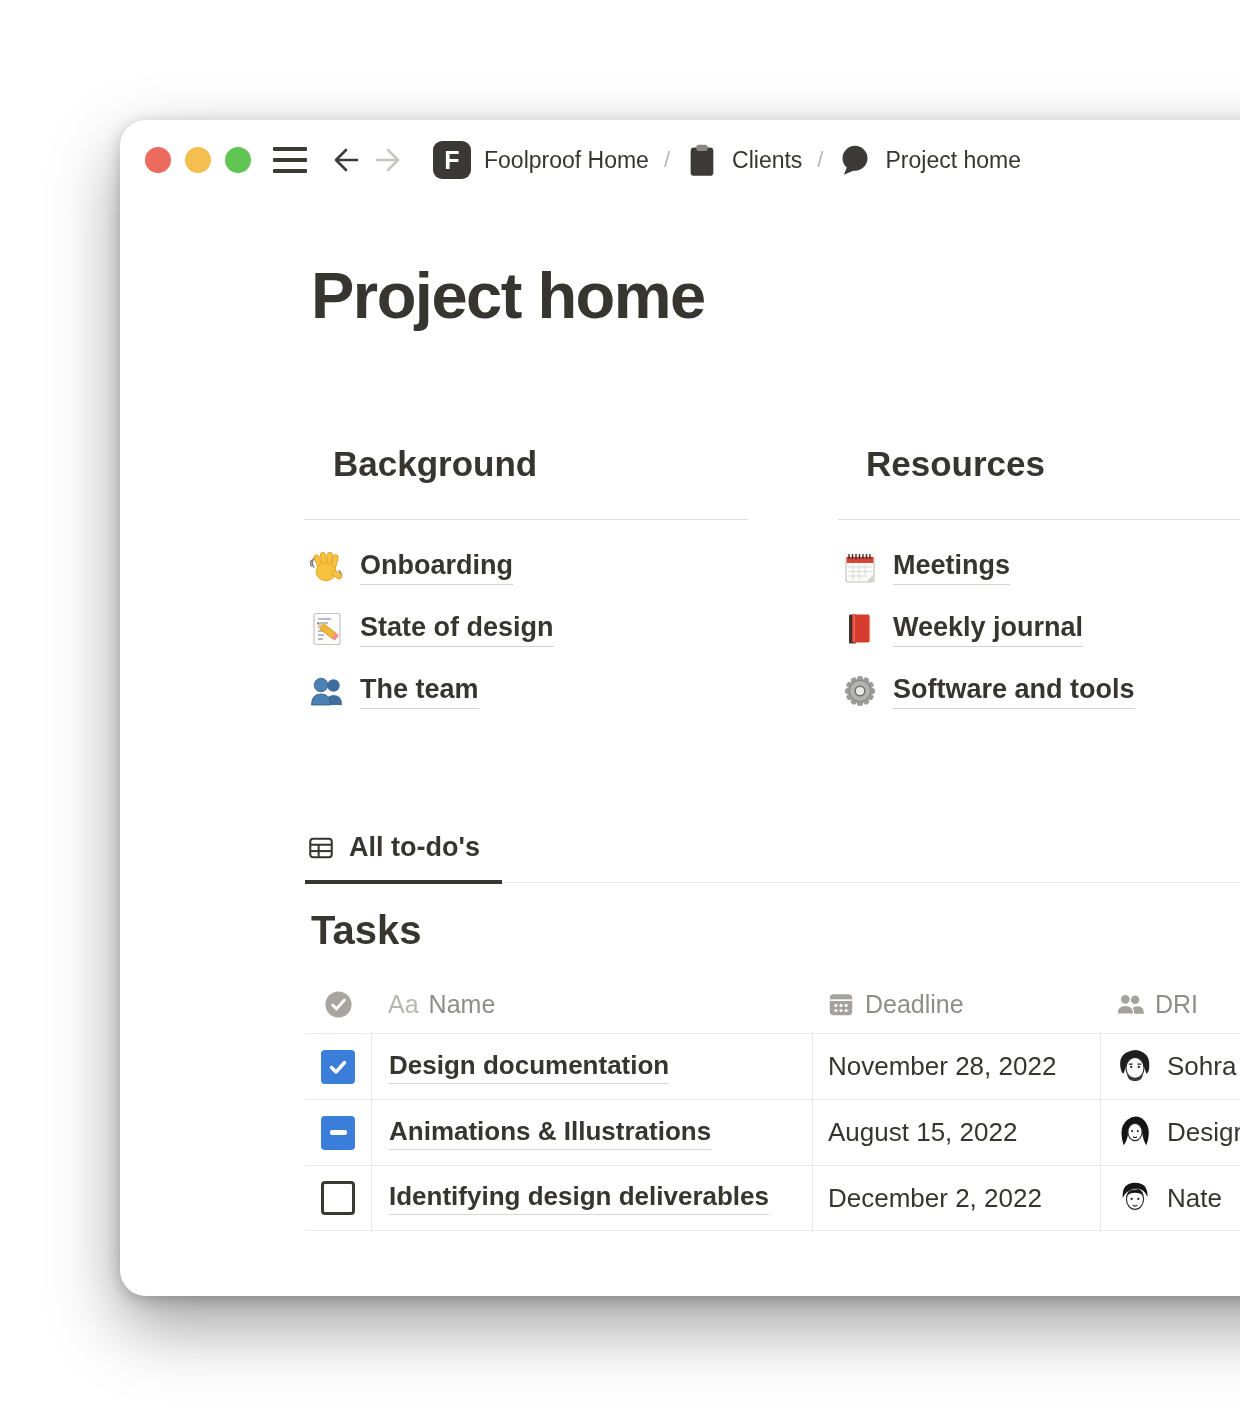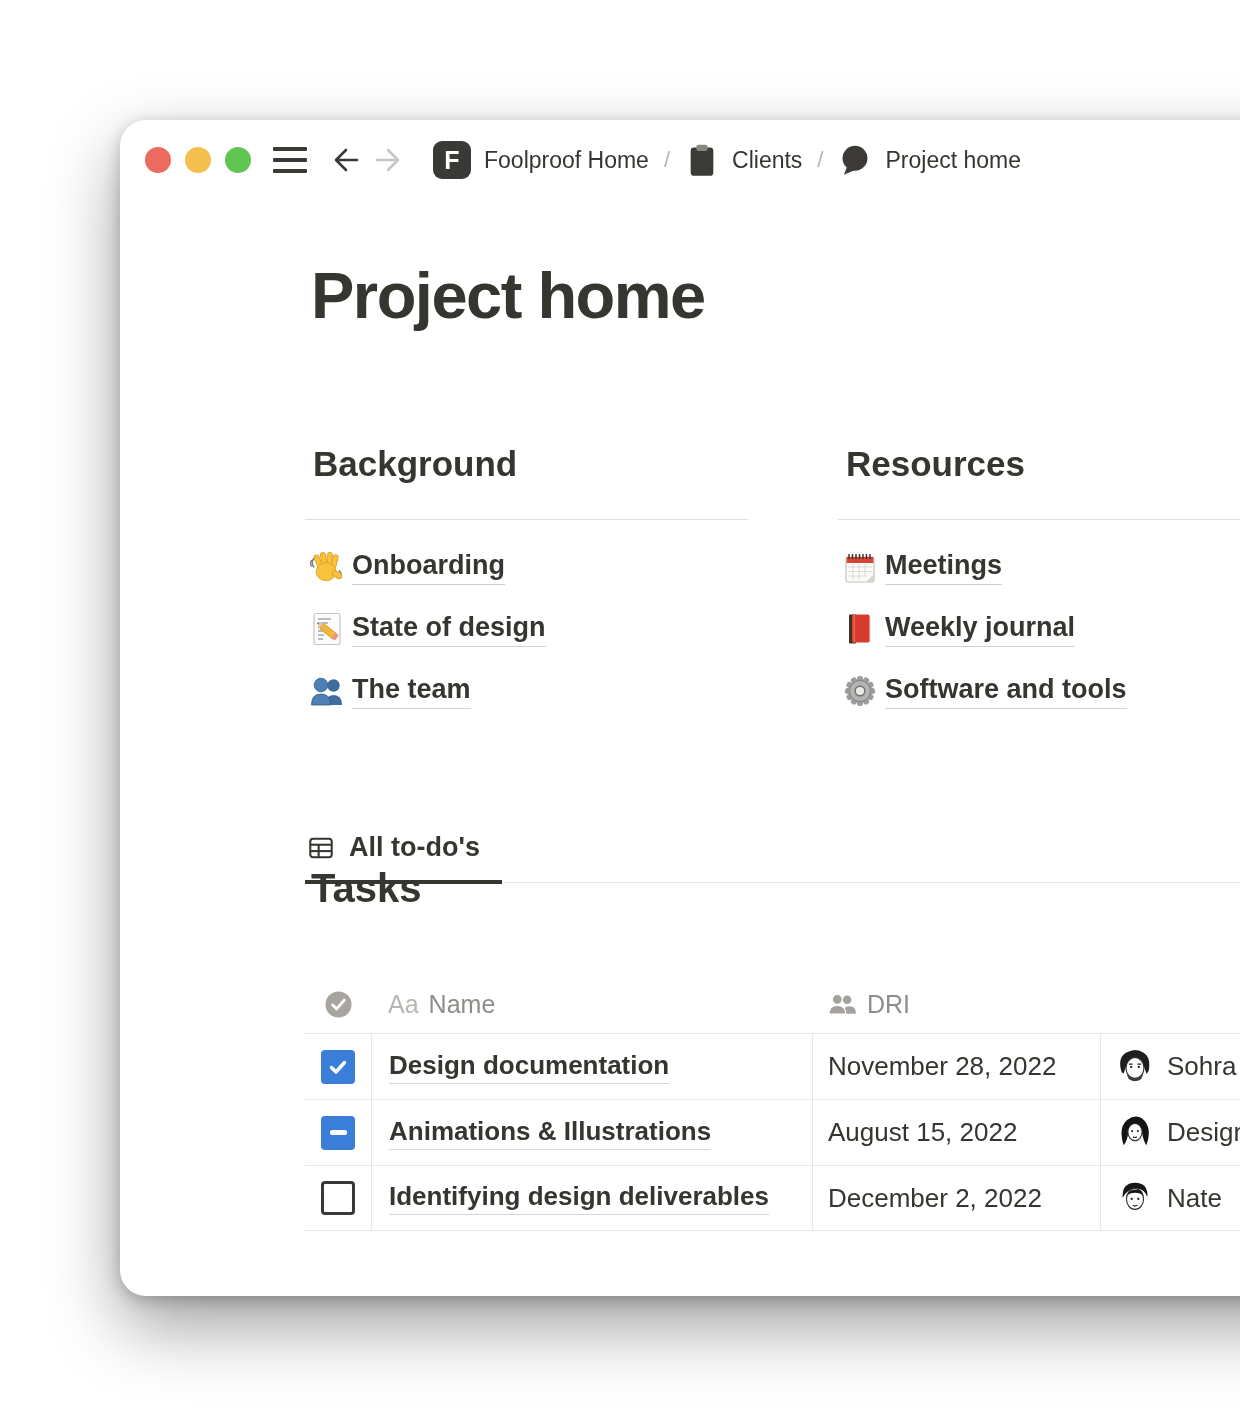--- a/index.html
+++ b/index.html
@@ -25,35 +25,35 @@
   .logo-box { width:38px; height:38px; border-radius:9px; background:#3b3936; color:#fff;
     display:flex; align-items:center; justify-content:center; font-size:25px; font-weight:800; }
 
   
   .page-title { position:absolute; left:191px; top:138px; font-size:65px; font-weight:700; letter-spacing:-1.5px; }
 
   
   .col { position:absolute; top:322px; }
   .col.left { left:185px; width:443px; }
   .col.right { left:718px; width:602px; }
-  .section-title { font-size:35px; font-weight:700; padding-left:8px; line-height:44px; }
+  .section-title { font-size:35px; font-weight:700; padding-left:8px; line-height:44px;margin-left:20px; }
   .section-divider { height:0; border-top:1.5px solid #e0deda; margin-top:33px; }
   .links { margin-top:16px; }
-  .link-row { height:62px; display:flex; align-items:center; gap:8px; padding-left:5px; }
+  .link-row { height:62px; display:flex; align-items:center; gap:16px; padding-left:5px; }
   .emoji { width:34px; height:34px; flex:0 0 34px; }
   .page-link { font-size:27px; font-weight:600; color:#37352f; border-bottom:1.5px solid #d4d2cd;
     padding-bottom:3px; cursor:pointer; }
 
   
   .tabs { position:absolute; left:185px; top:712px; right:0; border-bottom:1.5px solid #e8e6e3; }
   .tab { display:inline-flex; align-items:center; gap:14px; font-size:27px; font-weight:600;
     padding:0 22px 17px 2px; border-bottom:4.5px solid #37352f; margin-bottom:-2.5px; cursor:pointer; }
 
   
-  .tasks-title { position:absolute; left:191px; top:746px; font-size:40px; font-weight:700; }
+  .tasks-title { position:absolute; left:191px; top:788px; font-size:40px; font-weight:700; }
   .table { position:absolute; left:185px; top:855px; right:0; }
   .thead { display:flex; align-items:center; height:58px; color:#8f8d89; font-size:25px; }
   .trow { display:flex; align-items:stretch; height:66px; border-top:1px solid #e9e8e6; }
   .trow:last-child { border-bottom:1px solid #e9e8e6; }
   .c0 { width:66px; display:flex; align-items:center; justify-content:center; }
   .c1 { width:441px; display:flex; align-items:center; padding-left:17px; }
   .c2 { width:288px; display:flex; align-items:center; padding-left:15px; }
   .c3 { flex:1; display:flex; align-items:center; padding-left:15px; overflow:hidden; white-space:nowrap; }
   .trow .c1, .trow .c2, .trow .c3 { border-left:1px solid #e9e8e6; }
   .hcell { display:flex; gap:10px; }
@@ -253,20 +253,37 @@
           <circle cx="15" cy="15" r="13.5" fill="#a8a5a0"></circle>
           <path d="M9 15.5 L13 19.5 L21 10.5" stroke="#fff" stroke-width="3" fill="none" stroke-linecap="round" stroke-linejoin="round"></path>
         </svg>
       </div>
       <div class="c1">
         <div class="hcell">
           <span class="aa">Aa</span>
           <span>Name</span>
         </div>
       </div>
+      <div class="c2">
+        <div class="hcell">
+          <svg width="28" height="28" viewBox="0 0 30 30">
+            <rect x="3" y="4.5" width="24" height="22.5" rx="4" fill="#a5a29d"></rect>
+            <rect x="3" y="10" width="24" height="1.8" fill="#fff"></rect>
+            <g fill="#fff">
+                <circle cx="9.5" cy="16.5" r="1.7"></circle>
+                <circle cx="15" cy="16.5" r="1.7"></circle>
+                <circle cx="20.5" cy="16.5" r="1.7"></circle>
+                <circle cx="9.5" cy="22" r="1.7"></circle>
+                <circle cx="15" cy="22" r="1.7"></circle>
+                <circle cx="20.5" cy="22" r="1.7"></circle>
+              </g>
+          </svg>
+          <span>Deadline</span>
+        </div>
+      </div>
       <div class="c3">
         <div class="hcell">
           <svg width="30" height="28" viewBox="0 0 32 30">
             <g fill="#a5a29d">
               <circle cx="21.5" cy="10.5" r="4.6"></circle>
                 <path d="M17 25.5 q0-8 7-8 q7 0 7 8 z"></path>
               <circle cx="11" cy="10" r="5.4" stroke="#fff" stroke-width="1.4"></circle>
                 <path d="M2 26 q0-9.5 9-9.5 q9 0 9 9.5 z" stroke="#fff" stroke-width="1.4"></path>
             </g>
           </svg>

